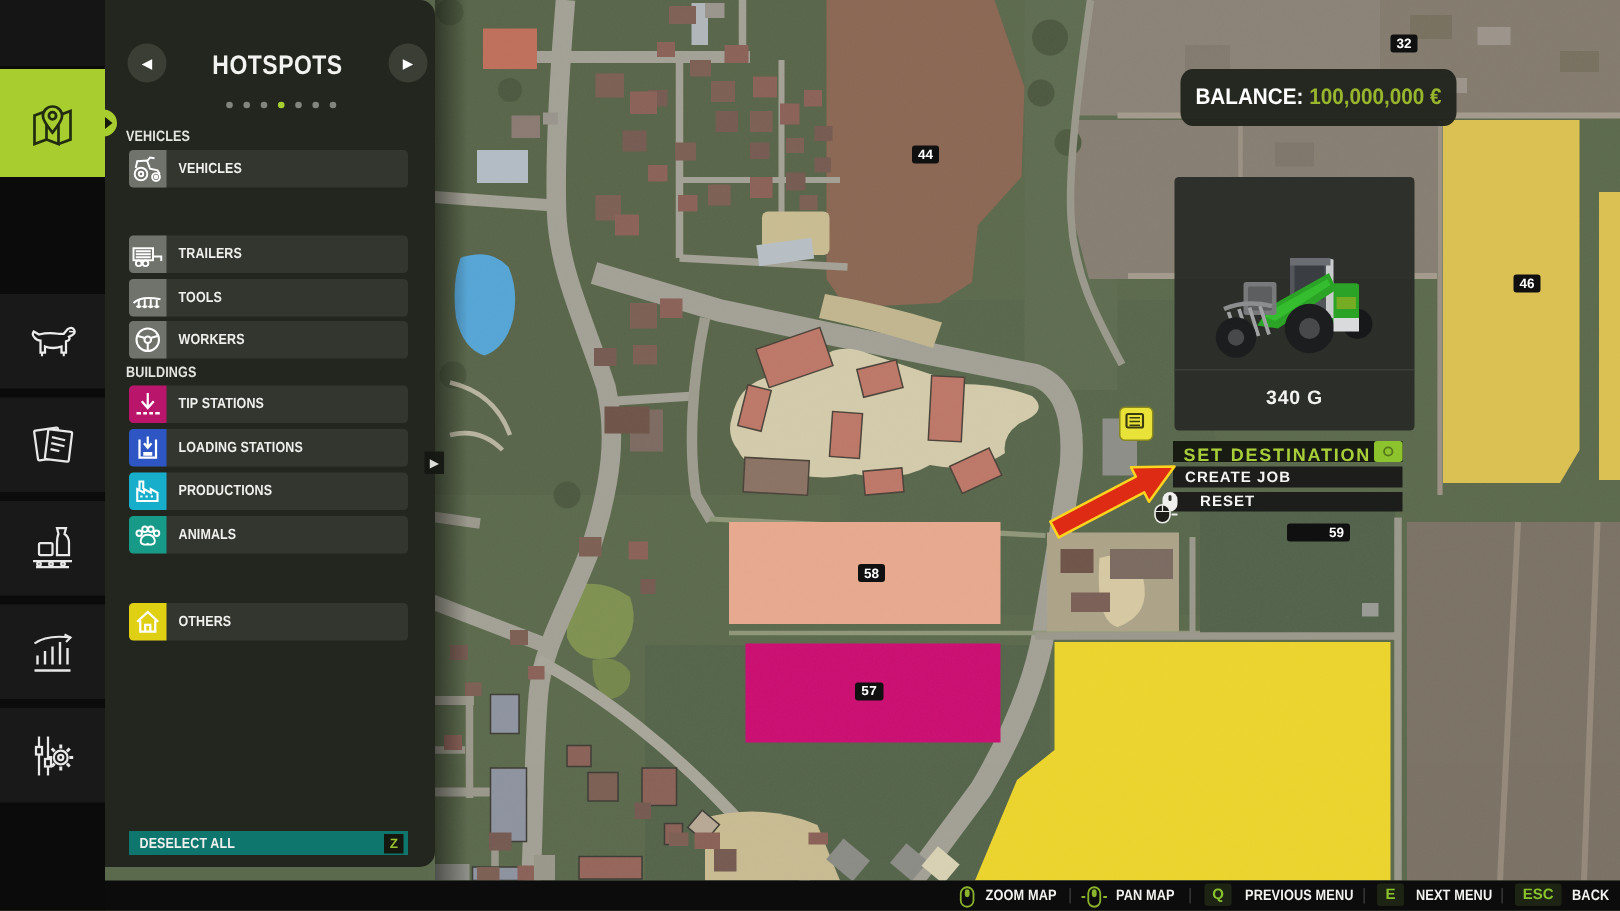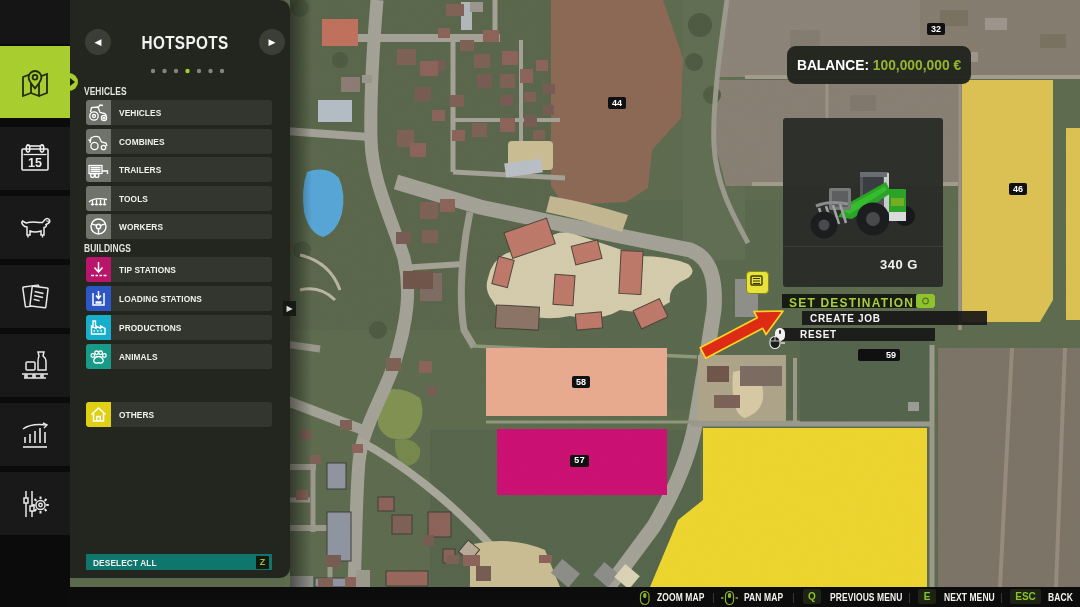--- a/index.html
+++ b/index.html
@@ -295,30 +295,20 @@
   <svg class="abs" style="left:17px;top:64px;" width="36" height="36" viewBox="0 0 36 36" fill="none" stroke="#222c10" stroke-width="1.8">
     <path d="M6 13 L14 10 L14 29 L6 32 Z"></path>
     <path d="M14 10 L22 13 L22 32 L14 29"></path>
     <path d="M22 13 L30 10 L30 29 L22 32"></path>
     <path d="M18 7 a6.4 6.4 0 0 1 6.4 6.4 q0 3.2 -6.4 11 q-6.4 -7.8 -6.4 -11 A6.4 6.4 0 0 1 18 7 Z" fill="#a7cd2f"></path>
     <circle cx="18" cy="13.2" r="2.4"></circle>
   </svg>
 
   <div class="abs" style="left:70px;top:78px;width:0;height:0;border-left:5px solid #141808;border-top:4px solid transparent;border-bottom:4px solid transparent;"></div>
 
-  <div class="abs" style="left:0;top:127px;width:70px;height:63px;background:#191919;">
-    <svg class="abs" style="left:18px;top:14px" width="34" height="34" viewBox="0 0 34 34" fill="none" stroke="#ececec" stroke-width="1.6">
-      <rect x="4" y="8" width="26" height="21" rx="1"></rect>
-      <path d="M5.5 13.5 H28.5" stroke-width="1.3"></path>
-      <path d="M12 5 H22" stroke-width="1.6"></path>
-      <ellipse cx="10" cy="7.5" rx="1.8" ry="3.6"></ellipse>
-      <ellipse cx="24" cy="7.5" rx="1.8" ry="3.6"></ellipse>
-      <text x="17" y="26" font-size="12.5" font-weight="bold" fill="#ececec" stroke="none" text-anchor="middle" font-family="Liberation Sans">15</text>
-    </svg>
-  </div>
 
   <div class="abs" style="left:0;top:196px;width:70px;height:63px;background:#191919;">
     <svg class="abs" style="left:18px;top:17px" width="34" height="32" viewBox="0 0 34 32" fill="none" stroke="#ececec" stroke-width="1.5">
       <path d="M5 12 Q3 10 4.5 8 L8 10 Q14 8.5 21 9.5 L24.5 9.5 L27 6.5 Q30 4.5 31.5 7 Q32.5 9 30 10.5 L28 11.5 Q29 13 27.5 14 L26 14.5 L26 22 L23 22 L23 18 Q17 20 12 18 L12 22 L9 22 L9 14 Q6.5 14 5 12 Z"></path>
       <path d="M28 8 L31.5 8.2" stroke-width="1.1"></path>
       <path d="M10 22 v2.5 M24.5 22 v2.5" stroke-width="1.4"></path>
     </svg>
   </div>
 
   <div class="abs" style="left:0;top:265px;width:70px;height:63px;background:#191919;">
@@ -390,31 +380,20 @@
             <circle cx="8" cy="16" r="1.5"></circle>
         <circle cx="18" cy="18" r="2.6"></circle>
             <circle cx="18" cy="18" r="0.9"></circle>
         <path d="M4.5 12 L5.5 7.5 L12 7 L14 12.5 L19 13.5 L20.5 16"></path>
         <path d="M12.5 7 l1.5 -2 3 0.5"></path>
       </svg>
     </div>
     <div class="rtx">VEHICLES</div>
   </div>
 
-  <div class="row" style="top:128.5px;">
-    <div class="ric" style="background:#6f736c;">
-      <svg width="25" height="25" viewBox="0 0 25 25" fill="none" stroke="#fff" stroke-width="1.3">
-        <circle cx="8.5" cy="17" r="3.6"></circle>
-            <circle cx="17.5" cy="18.5" r="2.2"></circle>
-        <path d="M4 14 L5 9 Q9 6.5 13 8 L15.5 13 L20 14 L21 17"></path>
-        <path d="M2.5 10.5 L4.8 12.5"></path>
-      </svg>
-    </div>
-    <div class="rtx">COMBINES</div>
-  </div>
 
   <div class="row" style="top:157px;">
     <div class="ric" style="background:#6f736c;">
       <svg width="25" height="25" viewBox="0 0 25 25" fill="none" stroke="#fff" stroke-width="1.3">
         <rect x="3" y="8.5" width="13" height="8"></rect>
         <path d="M4.5 10.5 h10 M4.5 12.5 h10 M4.5 14.5 h10"></path>
         <circle cx="6.5" cy="18.5" r="1.9"></circle>
             <circle cx="11" cy="18.5" r="1.9"></circle>
         <path d="M16 14 L21.5 14 L21.5 17"></path>
       </svg>
@@ -541,34 +520,34 @@
       <circle cx="85" cy="57" r="16.5" fill="#1c1d1f"></circle>
       <circle cx="85" cy="57" r="7" fill="#47494b"></circle>
 
       <rect x="101" y="50" width="17" height="9" fill="#d8dadb"></rect>
       <rect x="103" y="36" width="13" height="8" fill="#e8b821" opacity="0.4"></rect>
     </g>
   </svg>
 
   <div class="abs" style="left:0;top:128px;width:160px;height:1px;background:#3c3f39;"></div>
 
-  <div class="abs" style="left:0;top:139px;width:160px;text-align:center;color:#f2f2f0;font-size:13px;font-weight:bold;letter-spacing:0.5px;padding-left:36px;">340 G</div>
+  <div class="abs" style="left:0;top:139px;width:160px;text-align:center;color:#f2f2f0;font-size:13px;font-weight:bold;letter-spacing:0.5px;">340 G</div>
 </div>
 
 <div class="abs" style="left:782px;top:294px;width:153px;height:14px;background:rgba(18,21,12,0.92);">
   <div class="abs" style="left:7px;top:1.5px;color:#a8cf3a;font-size:12px;font-weight:bold;letter-spacing:1.2px;">SET DESTINATION</div>
 
   <div class="abs" style="left:134px;top:0;width:19px;height:14px;background:#8dc32c;border-radius:2px;">
     <svg width="19" height="14" viewBox="0 0 19 14">
           <circle cx="9.5" cy="7" r="2.8" fill="none" stroke="#55761a" stroke-width="1.2"></circle>
         </svg>
   </div>
 </div>
 
-<div class="abs" style="left:802px;top:311px;width:185px;height:13.5px;background:rgba(24,24,24,0.92);">
+<div class="abs" style="left:782px;top:311px;width:153px;height:13.5px;background:rgba(24,24,24,0.92);">
   <div class="abs" style="left:8px;top:1.5px;color:#f4f4f2;font-size:10px;font-weight:bold;letter-spacing:0.7px;">CREATE JOB</div>
 </div>
 
 <div class="abs" style="left:782px;top:327.5px;width:153px;height:13px;background:rgba(24,24,24,0.92);">
   <div class="abs" style="left:18px;top:1px;color:#f4f4f2;font-size:10px;font-weight:bold;letter-spacing:0.7px;">RESET</div>
 </div>
 
 <svg class="abs" style="left:774px;top:327px" width="12" height="15" viewBox="0 0 12 15">
   <rect x="1" y="1" width="10" height="13" rx="5" fill="#f0f0ee"></rect>
   <rect x="5" y="3" width="2" height="4" rx="1" fill="#30312c"></rect>

